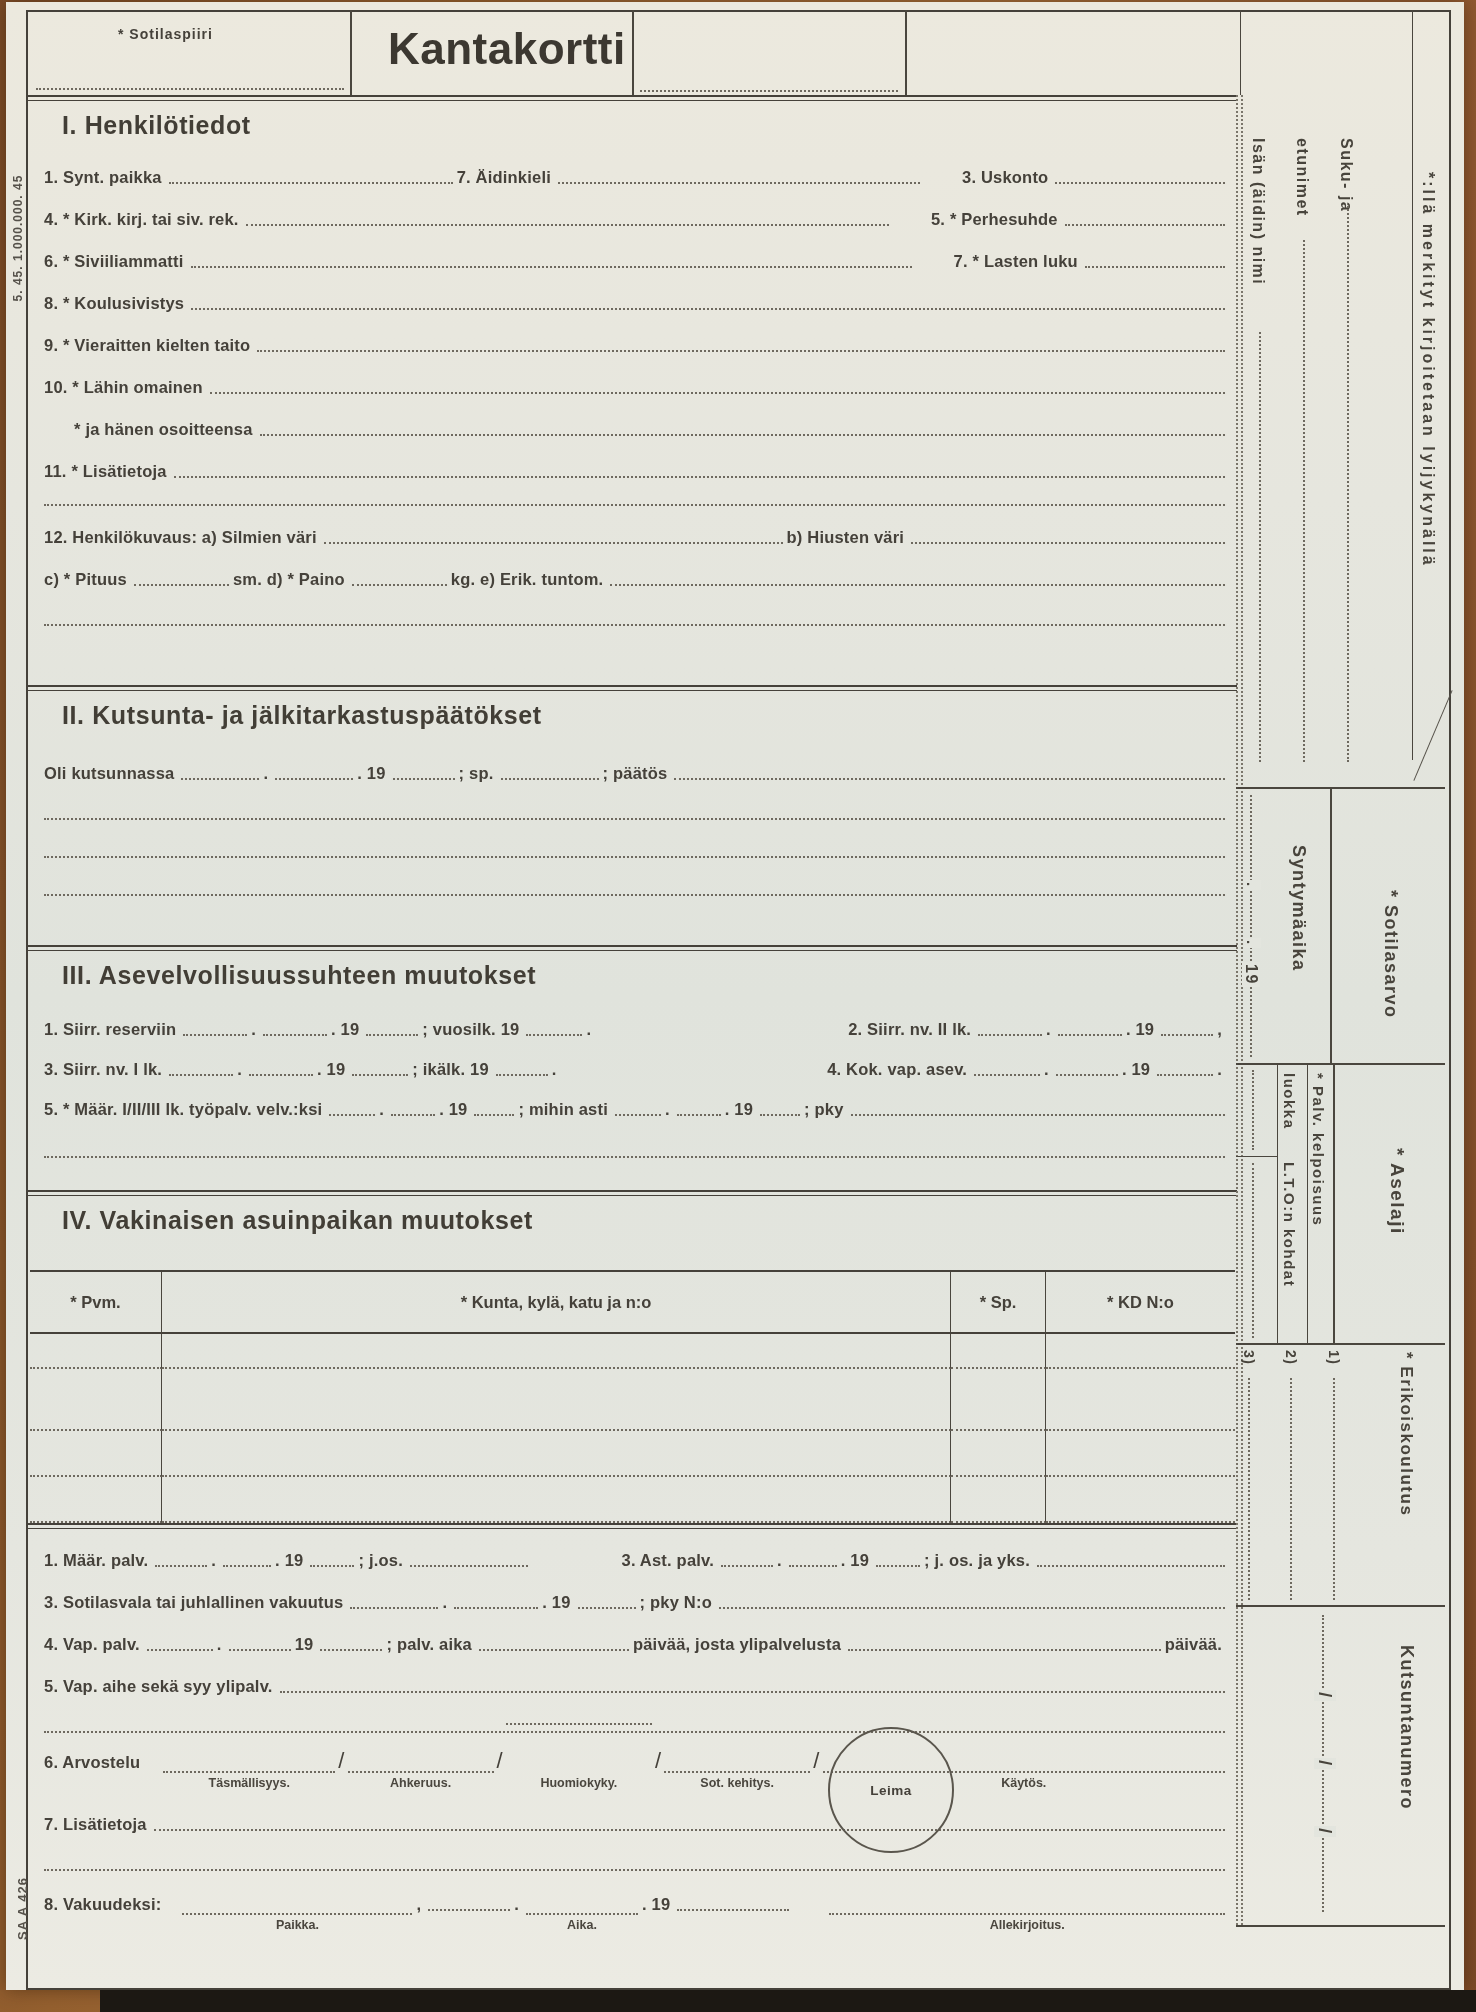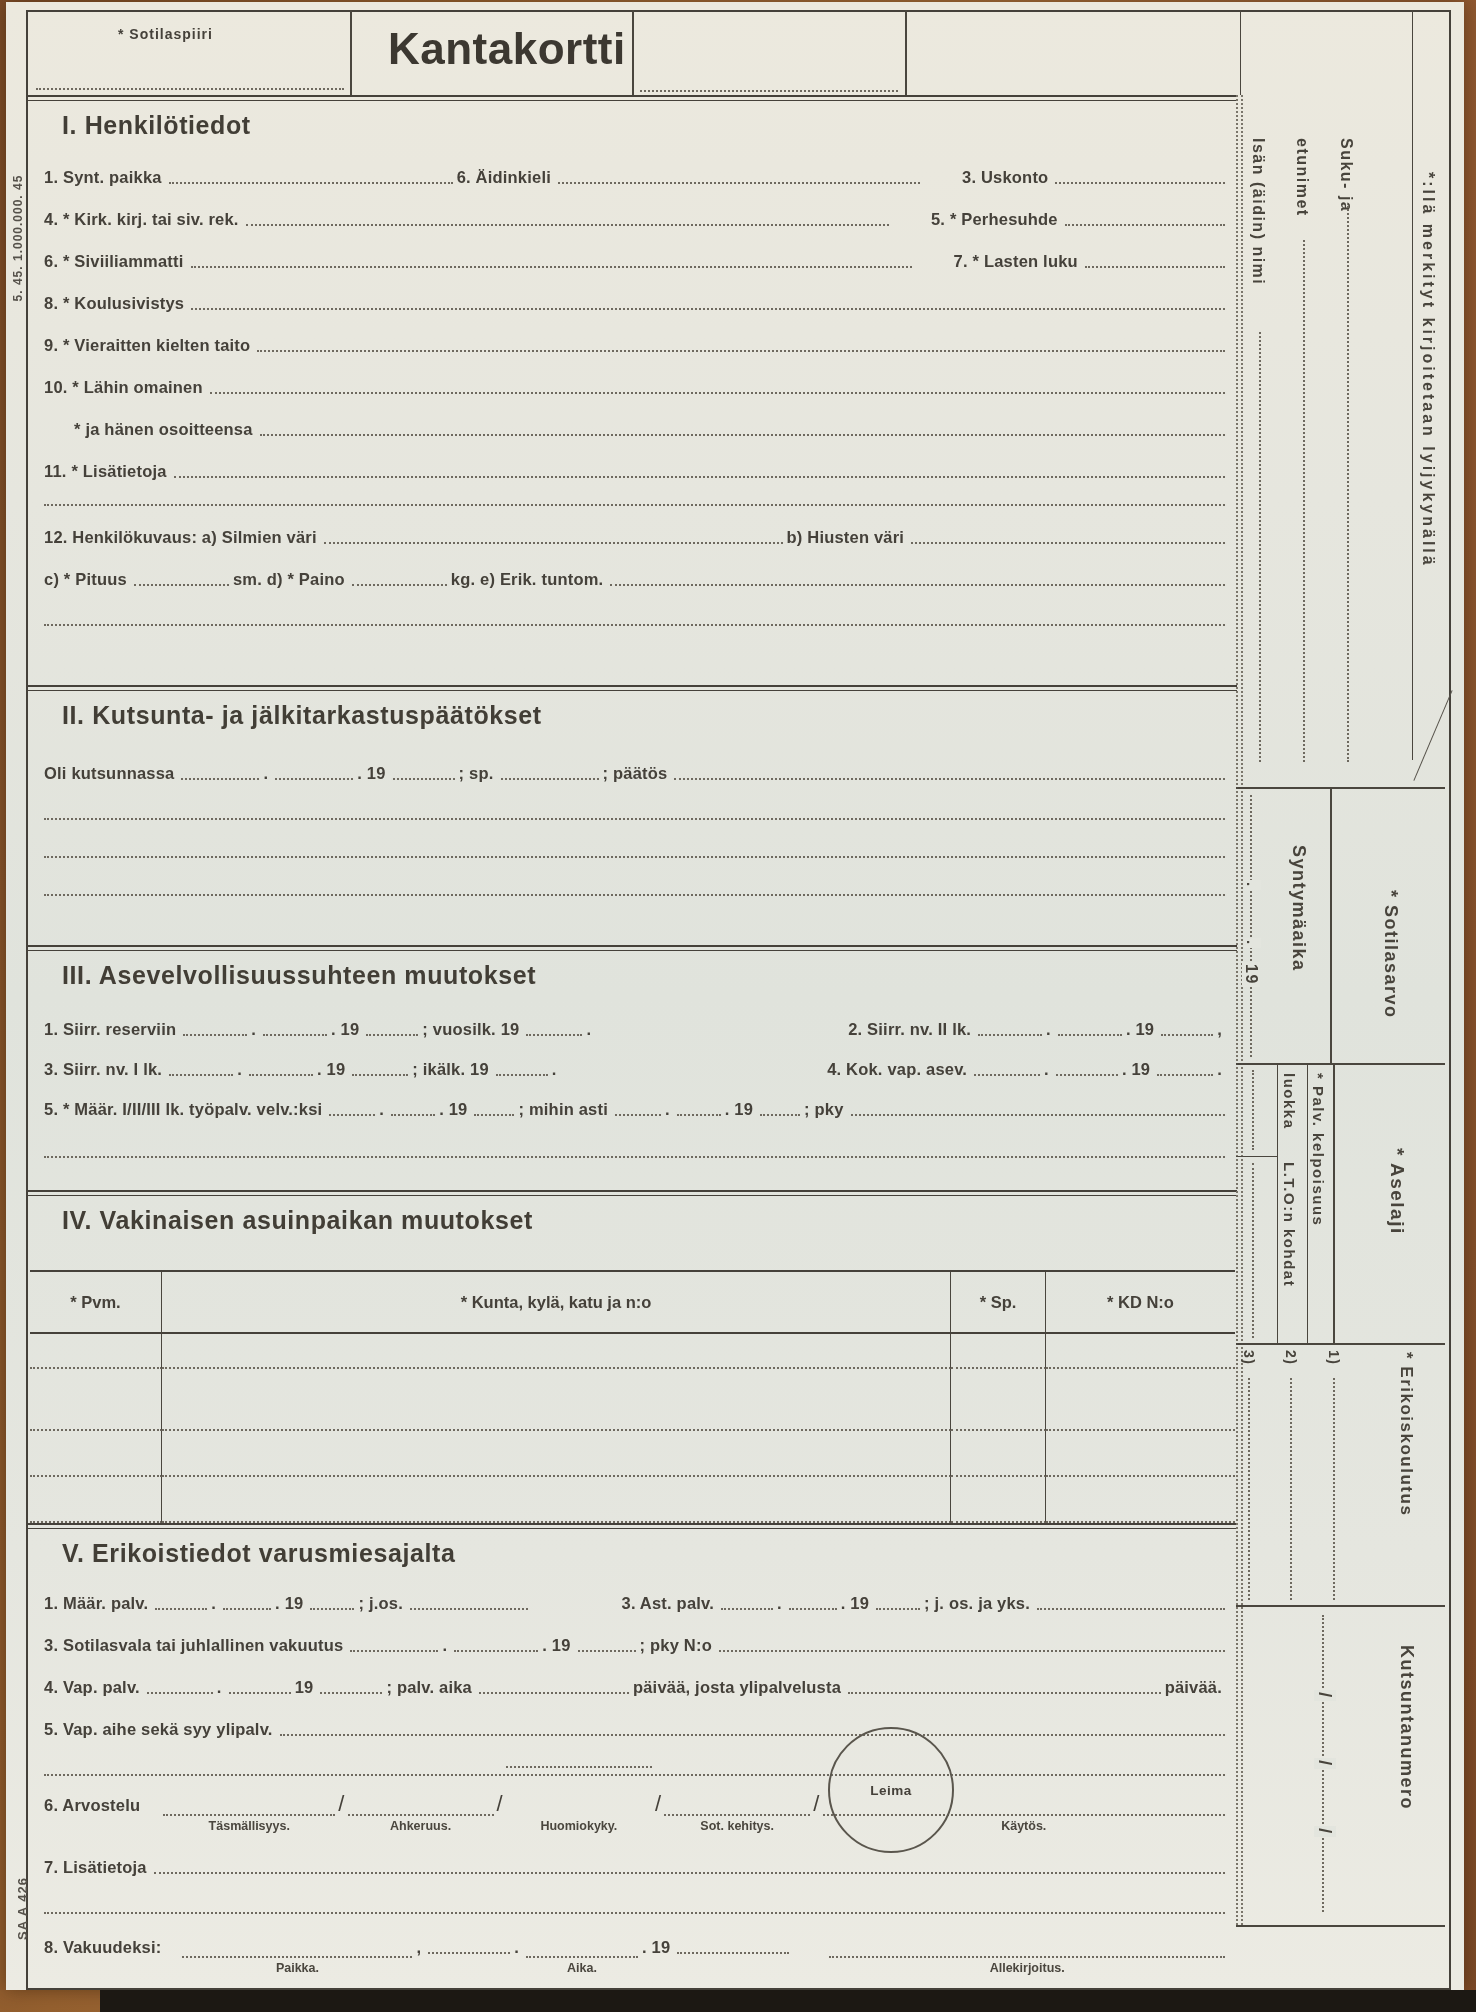--- a/index.html
+++ b/index.html
@@ -72,21 +72,21 @@
   <div class="dotline-h" style="left:36px;top:88px;width:308px;"></div>
   <span class="main-title" style="left:388px;top:24px;">Kantakortti</span>
   <div class="dotline-h" style="left:640px;top:90px;width:258px;"></div>
 
   <section class="sec dbl" style="top:95px;height:590px;">
     <h2 class="sec-title">I. Henkilötiedot</h2>
     <div class="rows">
         <div class="frow" style="height: 42px;">
           <span class="lbl">1. Synt. paikka</span>
           <span class="dots" style="flex-grow: 5; flex-basis: 24px;"></span>
-          <span class="lbl">6. Äidinkieli</span>
+          <span class="lbl">7. Äidinkieli</span>
           <span class="dots" style="flex-grow: 6.5; flex-basis: 24px;"></span>
           <span class="gap" style="width: 38px;"></span>
           <span class="lbl">3. Uskonto</span>
           <span class="dots" style="flex-grow: 2.8; flex-basis: 24px;"></span>
         </div>
         <div class="frow" style="height: 42px;">
           <span class="lbl">4. * Kirk. kirj. tai siv. rek.</span>
           <span class="dots" style="flex-grow: 5; flex-basis: 24px;"></span>
           <span class="gap" style="width: 38px;"></span>
           <span class="lbl">5. * Perhesuhde</span>
@@ -252,21 +252,20 @@
       <div class="cell br" style="height:44px"></div>
       <div class="cell" style="height:44px"></div>
       <div class="cell br" style="height:44px"></div>
       <div class="cell br" style="height:44px"></div>
       <div class="cell br" style="height:44px"></div>
       <div class="cell" style="height:44px"></div>
     </div>
   </section>
 
   <section class="sec dbl" style="top:1523px;height:463px;">
-    <h2 class="sec-title">V. Erikoistiedot varusmiesajalta</h2>
     <div class="rows">
         <div class="frow" style="height: 40px;">
           <span class="lbl">1. Määr. palv.</span>
           <span class="dots" style="width: 52px;"></span>
           <span class="lbl">.</span>
           <span class="dots" style="width: 48px;"></span>
           <span class="lbl">. 19</span>
           <span class="dots" style="width: 44px;"></span>
           <span class="lbl">; j.os.</span>
           <span class="dots" style="width: 118px;"></span>

